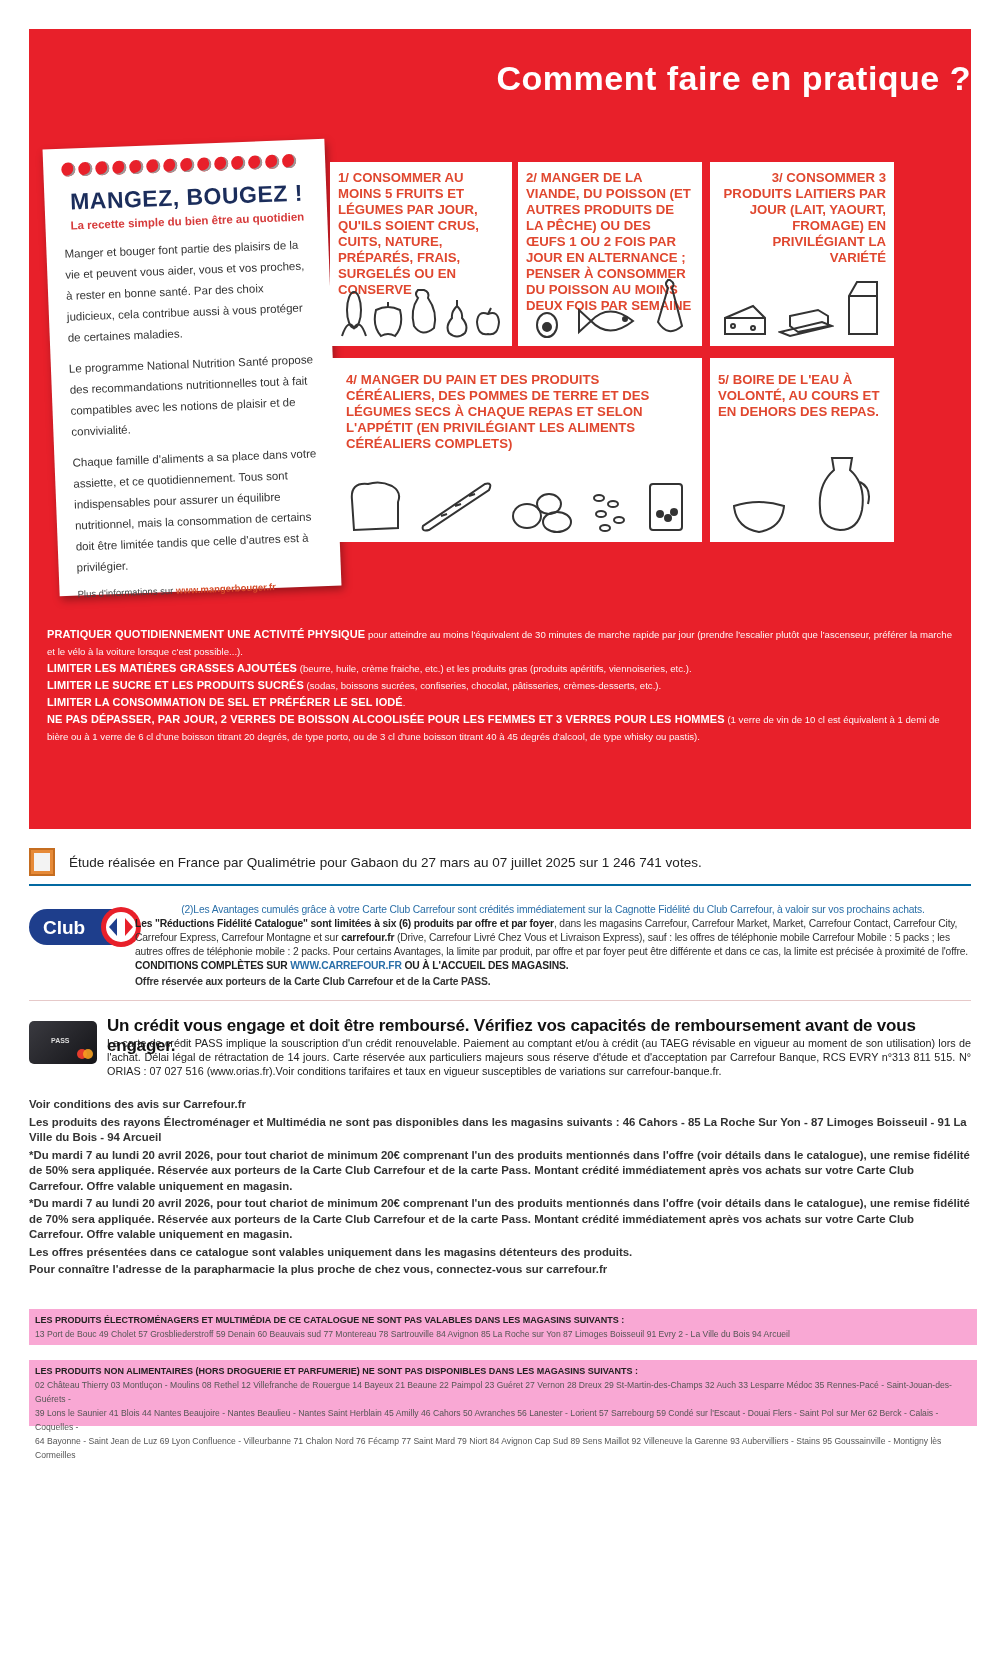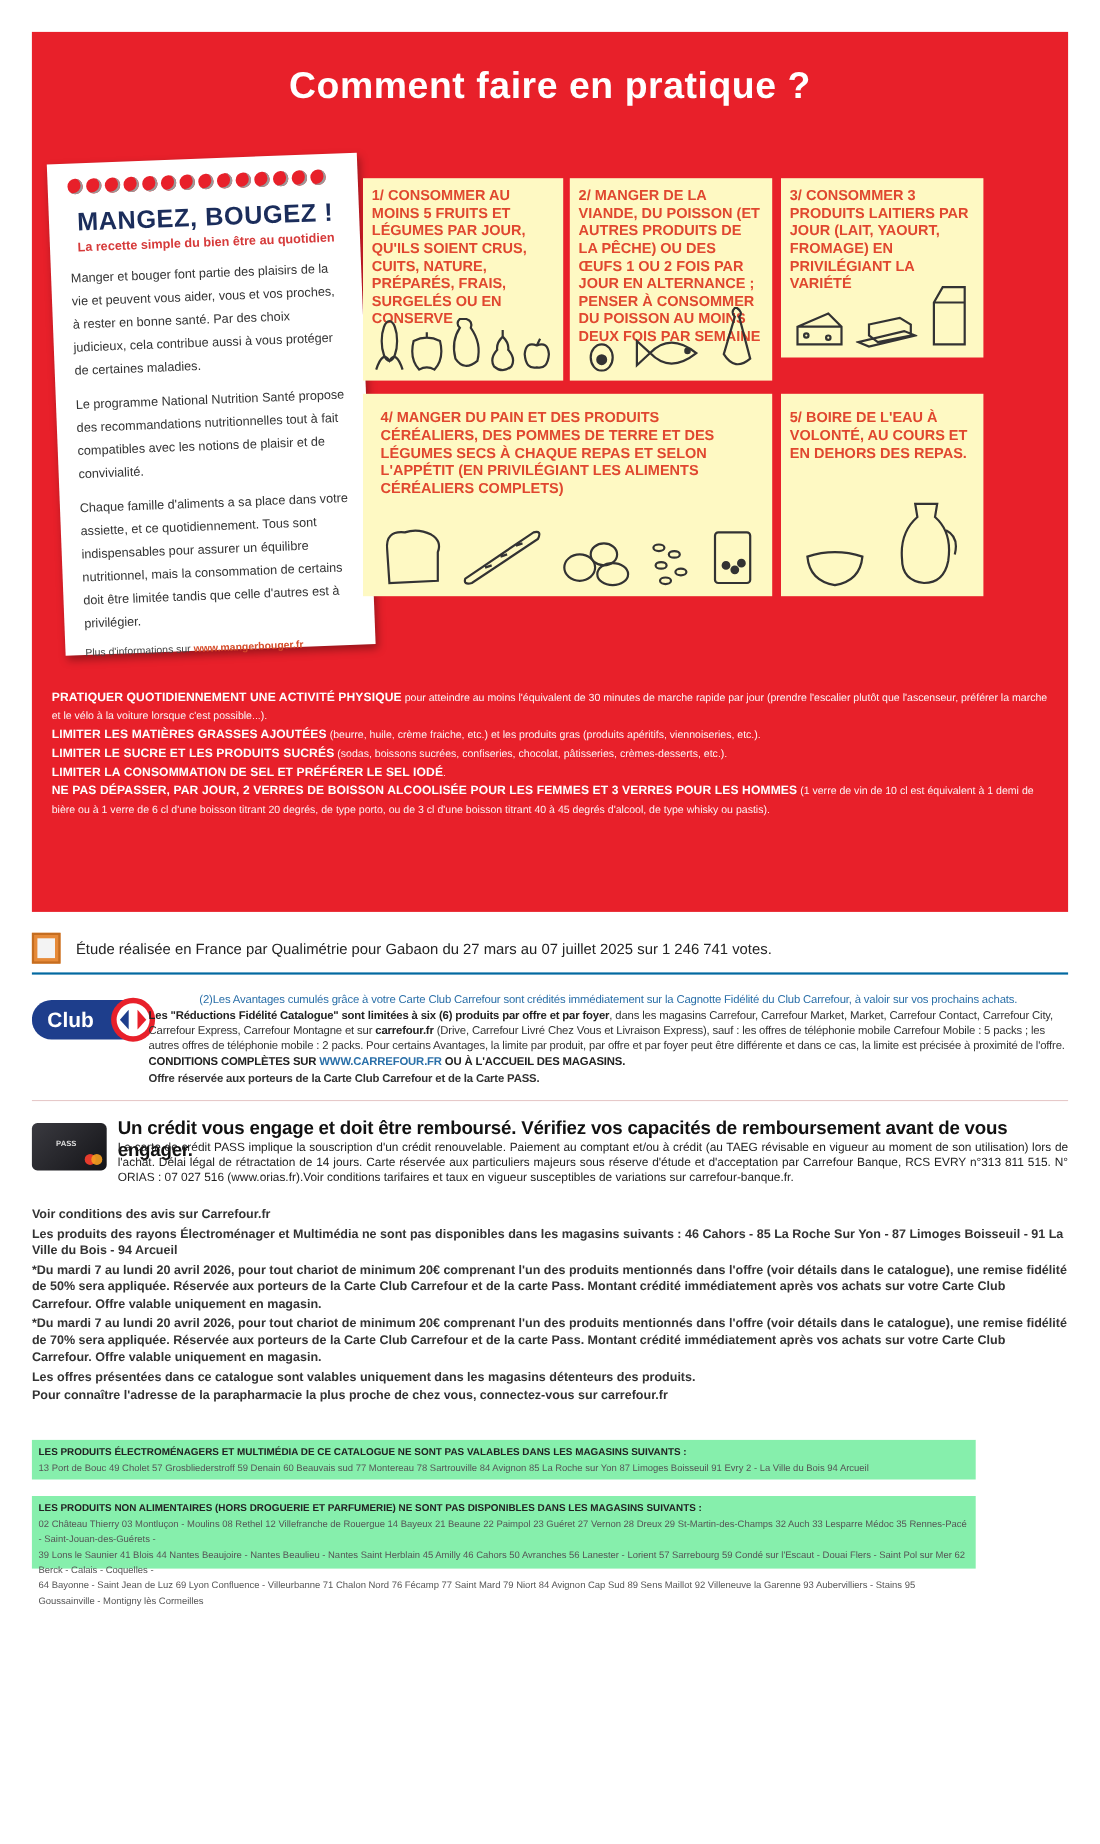--- a/index.html
+++ b/index.html
@@ -1,31 +1,31 @@
 <!DOCTYPE html>
 <html><head>
 <meta charset="utf-8">
 <style>
   * { box-sizing: border-box; margin: 0; padding: 0; }
   html, body { width: 1000px; height: 1676px; background: #ffffff; overflow: hidden; }
   body { font-family: "Liberation Sans", sans-serif; color: #222; position: relative; }
 
   .red-panel { position: absolute; left: 29px; top: 29px; width: 942px; height: 800px; background: #e8202a; }
-  .main-title { position: absolute; left: 0; top: 30px; width: 942px; text-align: center; color: #fff; font-weight: bold; font-size: 34px; letter-spacing: 0.5px; }
+  .main-title { position: absolute; left: 0; top: 30px; width: 942px; text-align: right; color: #fff; font-weight: bold; font-size: 34px; letter-spacing: 0.5px; }
 
   .note { position: absolute; left: 22px; top: 115px; width: 282px; height: 447px; background: #fff; transform: rotate(-2.2deg); box-shadow: 2px 4px 8px rgba(0,0,0,0.35); padding: 14px 16px 10px 18px; }
   .rings { display: flex; gap: 3px; margin-bottom: 12px; }
   .ring { width: 14px; height: 14px; border-radius: 50%; background: #e8202a; box-shadow: -2px -1px 0 #9a9a9a inset; }
   .note-title { color: #1b2d5b; font-weight: bold; font-size: 23px; text-align: center; letter-spacing: 0.5px; }
   .note-sub { color: #d63a3a; font-weight: bold; font-size: 11.5px; text-align: center; margin-top: 4px; margin-bottom: 12px; }
   .note-p { font-size: 11.5px; line-height: 21px; color: #333; margin-bottom: 10px; }
   .note-more { font-size: 9.5px; color: #444; margin-top: 4px; }
   .note-more .link { color: #d64c2a; font-weight: bold; }
 
-  .tile { position: absolute; background: #fef9c3; padding: 8px 8px; }
+  .tile { position: absolute; background: #ffffff; padding: 8px 8px; }
   .tile-text { color: #e0472f; font-weight: bold; font-size: 13.2px; line-height: 16px; text-transform: uppercase; }
   .tile-icons { position: absolute; left: 8px; right: 8px; bottom: 8px; display: flex; justify-content: space-around; align-items: flex-end; }
   .tile-icons svg { stroke: #333; fill: none; stroke-width: 2; }
 
   .advice { position: absolute; left: 18px; top: 597px; width: 910px; color: #fff; font-size: 9.6px; line-height: 17px; font-family: "Liberation Sans", sans-serif; }
   .advice .b { font-weight: bold; font-size: 11px; letter-spacing: 0.1px; }
   .advice .sm { opacity: 0.95; }
 
   .study { position: absolute; left: 29px; top: 840px; width: 942px; height: 46px; display: flex; align-items: center; gap: 14px; border-bottom: 2px solid #0369a1; padding-left: 0; }
   .study-icon { width: 26px; height: 28px; background: #e68a38; border: 2px solid #c56d20; position: relative; }
@@ -43,21 +43,21 @@
   .pass-card { position: absolute; left: 0; top: 5px; width: 68px; height: 43px; background: linear-gradient(135deg,#3a3a40,#141418); border-radius: 5px; }
   .pass-card .lbl { position: absolute; left: 22px; top: 16px; color: #ddd; font-size: 7px; font-weight: bold; }
   .pass-card .mc1 { position: absolute; right: 10px; bottom: 5px; width: 10px; height: 10px; border-radius: 50%; background: #e53b2c; }
   .pass-card .mc2 { position: absolute; right: 4px; bottom: 5px; width: 10px; height: 10px; border-radius: 50%; background: #f6a020; opacity: 0.9; }
   .pass-head { position: absolute; left: 78px; top: 0; font-size: 17px; font-weight: bold; color: #111; letter-spacing: -0.2px; }
   .pass-body { position: absolute; left: 78px; top: 20px; width: 864px; font-size: 10.8px; line-height: 14px; color: #222; text-align: justify; }
 
   .legal { position: absolute; left: 29px; top: 1097px; width: 942px; font-size: 11.4px; line-height: 15.5px; color: #333; font-weight: bold; }
   .legal p { margin-bottom: 2px; }
 
-  .gray-box { position: absolute; left: 29px; width: 858px; background: #86efac; padding: 4px 6px; font-size: 8.6px; line-height: 14px; color: #555; }
+  .gray-box { position: absolute; left: 29px; width: 948px; background: #f9a8d4; padding: 4px 6px; font-size: 8.6px; line-height: 14px; color: #555; }
   .gray-box .h { font-weight: bold; color: #222; font-size: 9px; }
   .box1 { top: 1309px; height: 36px; }
   .box2 { top: 1360px; height: 66px; }
 </style>
 </head>
 <body>
 
 <section class="red-panel">
   <h1 class="main-title">Comment  faire en pratique ?</h1>
 
@@ -118,21 +118,21 @@
       <svg width="62" height="34" viewBox="0 0 62 34">
           <path d="M4 6 L16 17 L4 28 Z M16 17 Q34 -2 58 17 Q34 36 16 17Z"></path>
           <circle cx="50" cy="15" r="2" fill="#333"></circle>
         </svg>
       <svg width="34" height="60" viewBox="0 0 34 60">
           <path d="M16 2 Q12 6 16 10 L6 44 Q16 60 30 48 L20 10 Q24 6 18 2Z"></path>
         </svg>
     </div>
   </div>
 
-  <div class="tile" style="left:681px; top:133px; width:184px; height:163px;">
+  <div class="tile" style="left:681px; top:133px; width:184px; height:184px;text-align:right;">
     <div class="tile-text">3/ CONSOMMER 3 PRODUITS LAITIERS PAR JOUR (LAIT, YAOURT, FROMAGE) EN PRIVILÉGIANT LA VARIÉTÉ</div>
     <div class="tile-icons">
       <svg width="44" height="34" viewBox="0 0 44 34">
           <path d="M2 14 L30 2 L42 14 L42 30 L2 30Z M2 14 L42 14"></path>
           <circle cx="10" cy="22" r="2"></circle>
           <circle cx="30" cy="24" r="2"></circle>
         </svg>
       <svg width="56" height="32" viewBox="0 0 56 32">
           <path d="M2 26 L12 30 L54 20 L44 16Z M12 10 L40 4 L50 10 L50 20 L20 26 L12 20Z"></path>
         </svg>

